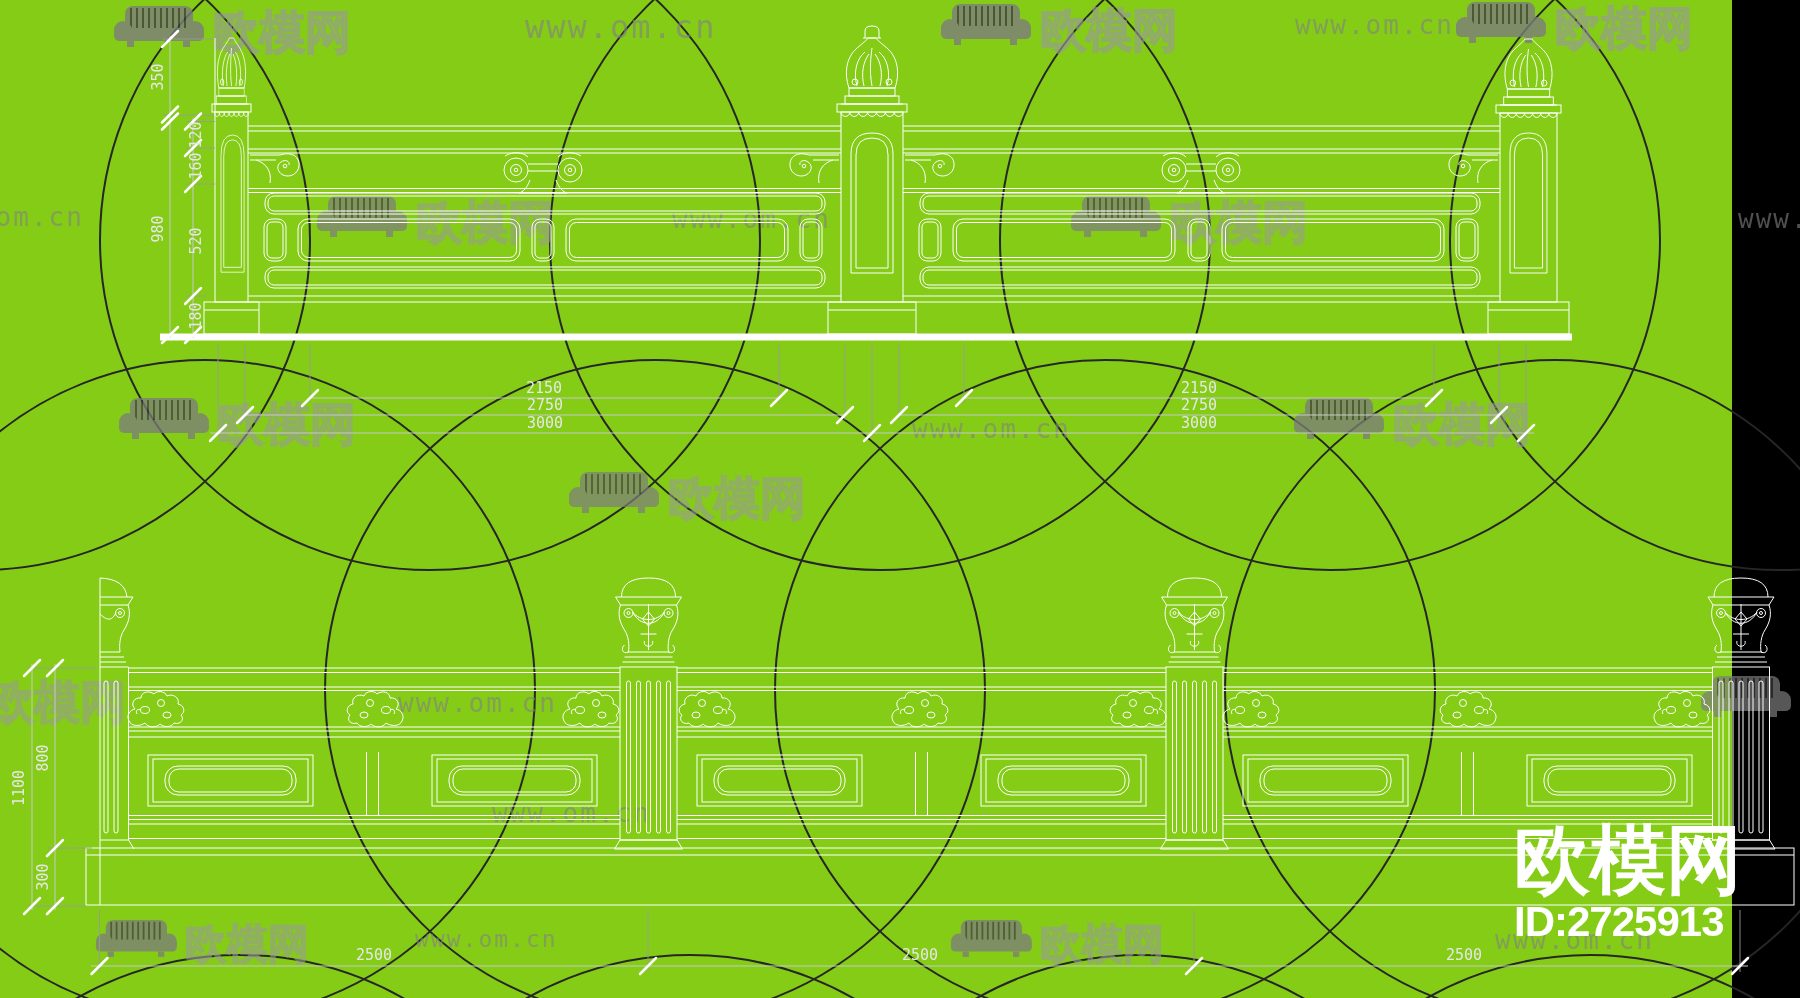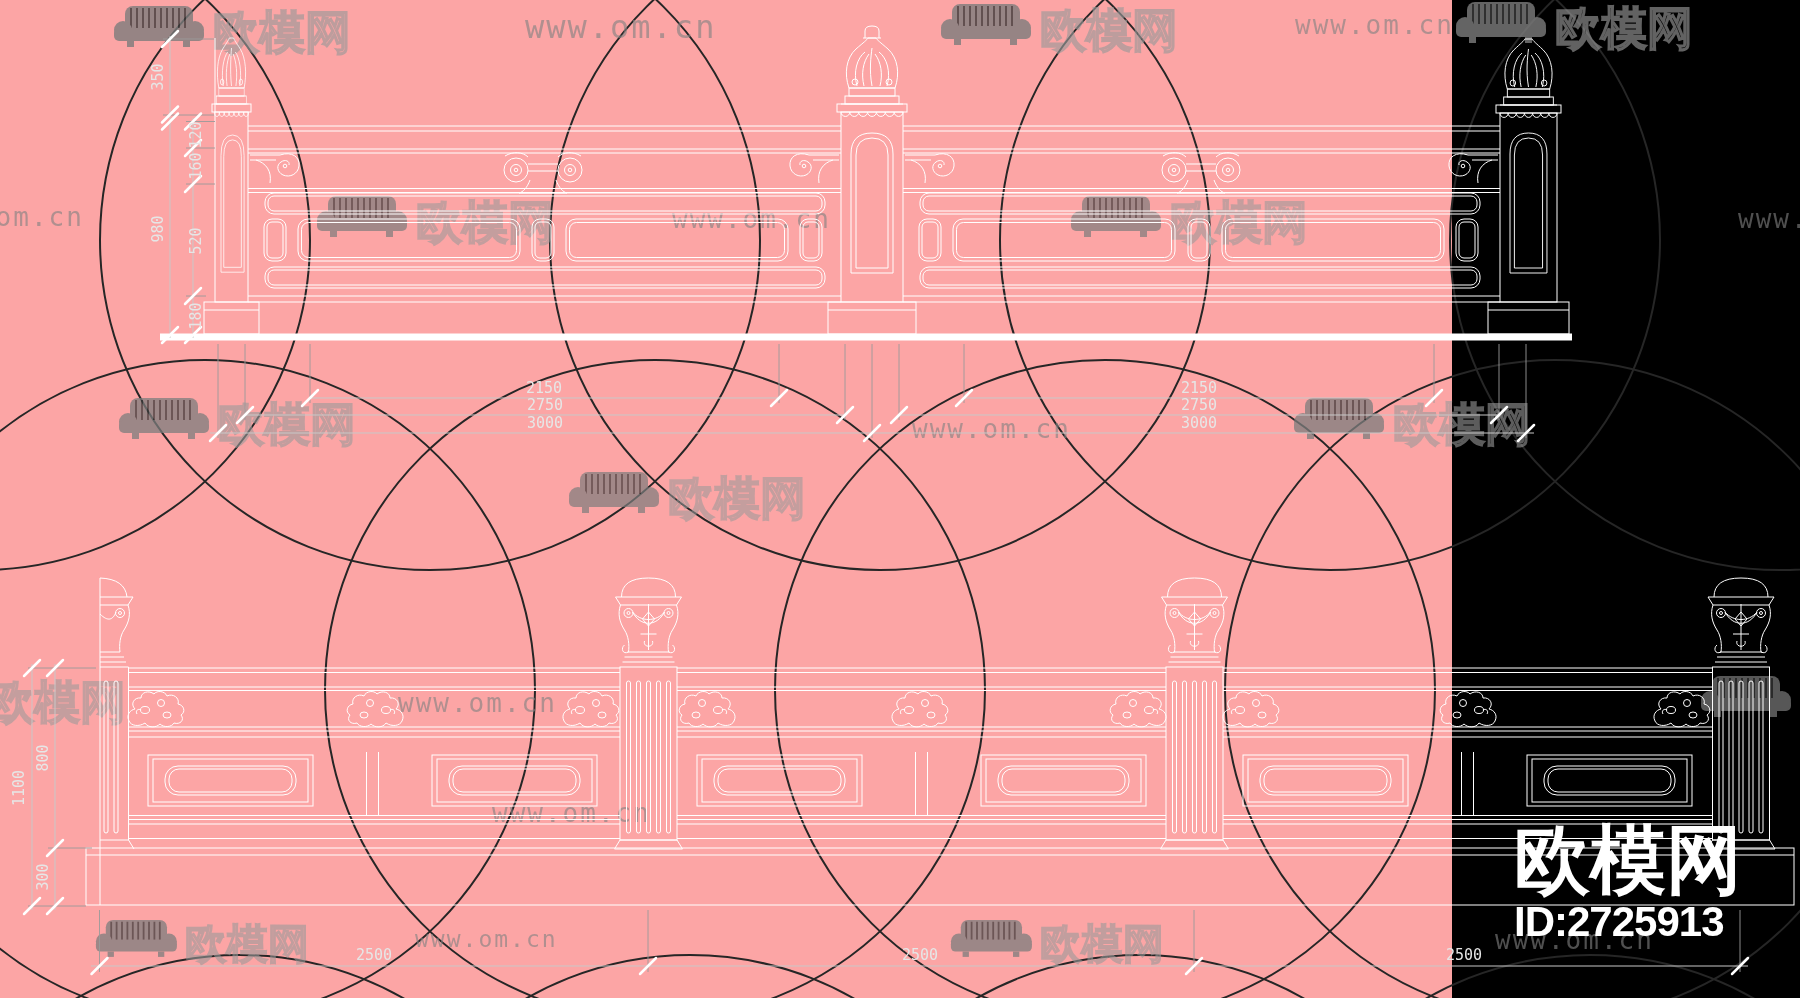--- a/index.html
+++ b/index.html
@@ -1,16 +1,16 @@
 <!DOCTYPE html>
 <html><head>
 <meta charset="utf-8">
 <style>
   html,body{margin:0;padding:0;background:#000;width:1800px;height:998px;overflow:hidden;}
-  #stage{position:relative;width:1452px;height:998px;background:#fca5a5;font-family:"DejaVu Sans Mono",monospace;}
+  #stage{position:relative;width:1732px;height:998px;background:#84cc16;font-family:"DejaVu Sans Mono",monospace;}
   svg{position:absolute;left:0;top:0;}
   .lines{stroke:#ffffff;fill:none;stroke-width:1;}
   .dimline{stroke:#c8c8c8;fill:none;stroke-width:1;}
   .extline{stroke:#9a9a9a;fill:none;stroke-width:0.9;}
   .dimtext{fill:#e6e6e6;font-size:15px;font-family:"DejaVu Sans Mono",monospace;}
   .wm-url{fill:#828282;opacity:.62;font-family:"DejaVu Sans Mono",monospace;letter-spacing:2px;}
   .wm-brand-text{stroke:#9a9a9a;fill:none;stroke-width:1.6;font-weight:bold;font-size:46px;opacity:.8;font-family:"Liberation Sans",sans-serif;}
   .overlay-site{fill:#ffffff;font-weight:bold;font-size:76px;font-family:"Liberation Sans",sans-serif;}
   .overlay-id{fill:#ffffff;font-weight:bold;font-size:42px;letter-spacing:-1px;font-family:"Liberation Sans",sans-serif;}
 </style>

